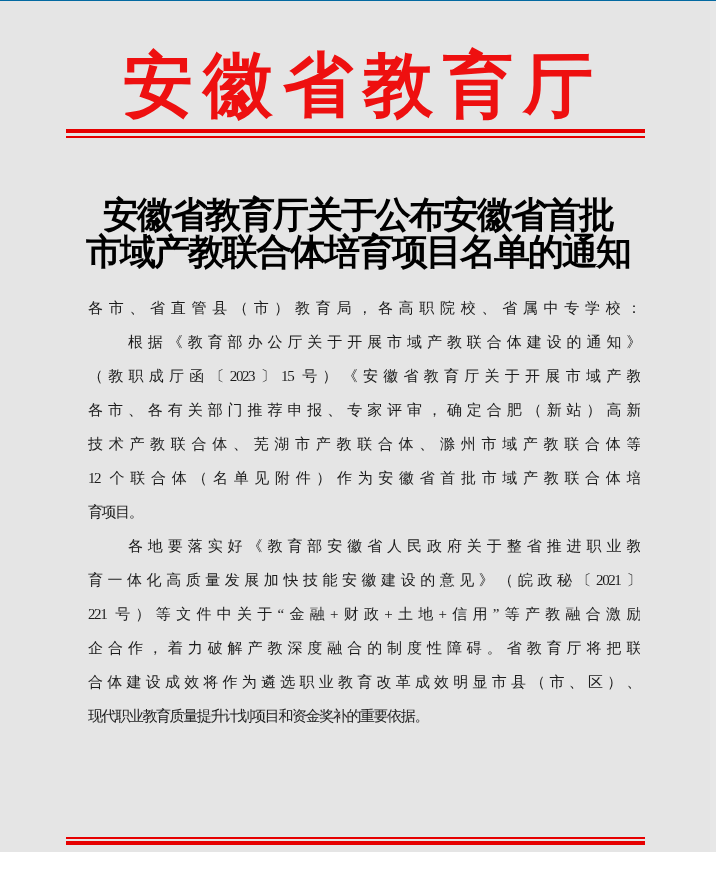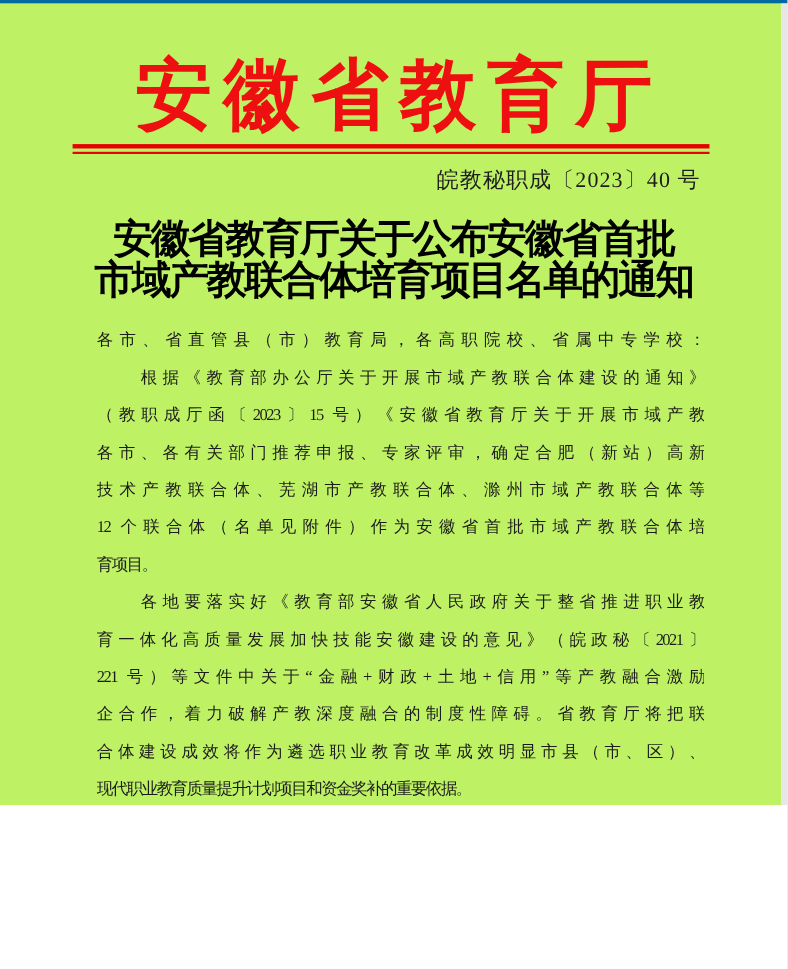--- a/index.html
+++ b/index.html
@@ -3,25 +3,25 @@
 <meta charset="utf-8">
 <style>
   html, body {
     margin: 0;
     padding: 0;
     background: #ffffff;
   }
   .page {
     position: relative;
     width: 716px;
-    height: 732px;
-    background: #bef264;
+    height: 852px;
+    background: #e5e5e5;
     overflow: hidden;
     font-family: "Liberation Serif", "DejaVu Serif", serif;
-    border-top: 3px solid #0369a1;
+    border-top: 1px solid #0369a1;
     box-sizing: border-box;
   }
   .page-right-edge {
     position: absolute;
     top: 0;
     right: 0;
     width: 6px;
     height: 881px;
     background: #e7e7e7;
   }
@@ -105,21 +105,20 @@
 <div class="page">
 
   <div class="agency-title">安徽省教育厅</div>
 
   <div class="rule rule-top">
     <div class="bar-thick"></div>
     <div class="gap"></div>
     <div class="bar-thin"></div>
   </div>
 
-  <div class="doc-number">皖教秘职成〔2023〕40 号</div>
 
   <div class="doc-title">
     <div>安徽省教育厅关于公布安徽省首批</div>
     <div>市域产教联合体培育项目名单的通知</div>
   </div>
 
   <div class="body-text">
       <div class="body-line">各市、省直管县（市）教育局，各高职院校、省属中专学校：</div>
       <div class="body-line">　　根据《教育部办公厅关于开展市域产教联合体建设的通知》</div>
       <div class="body-line">（教职成厅函〔2023〕15 号）《安徽省教育厅关于开展市域产教</div>

